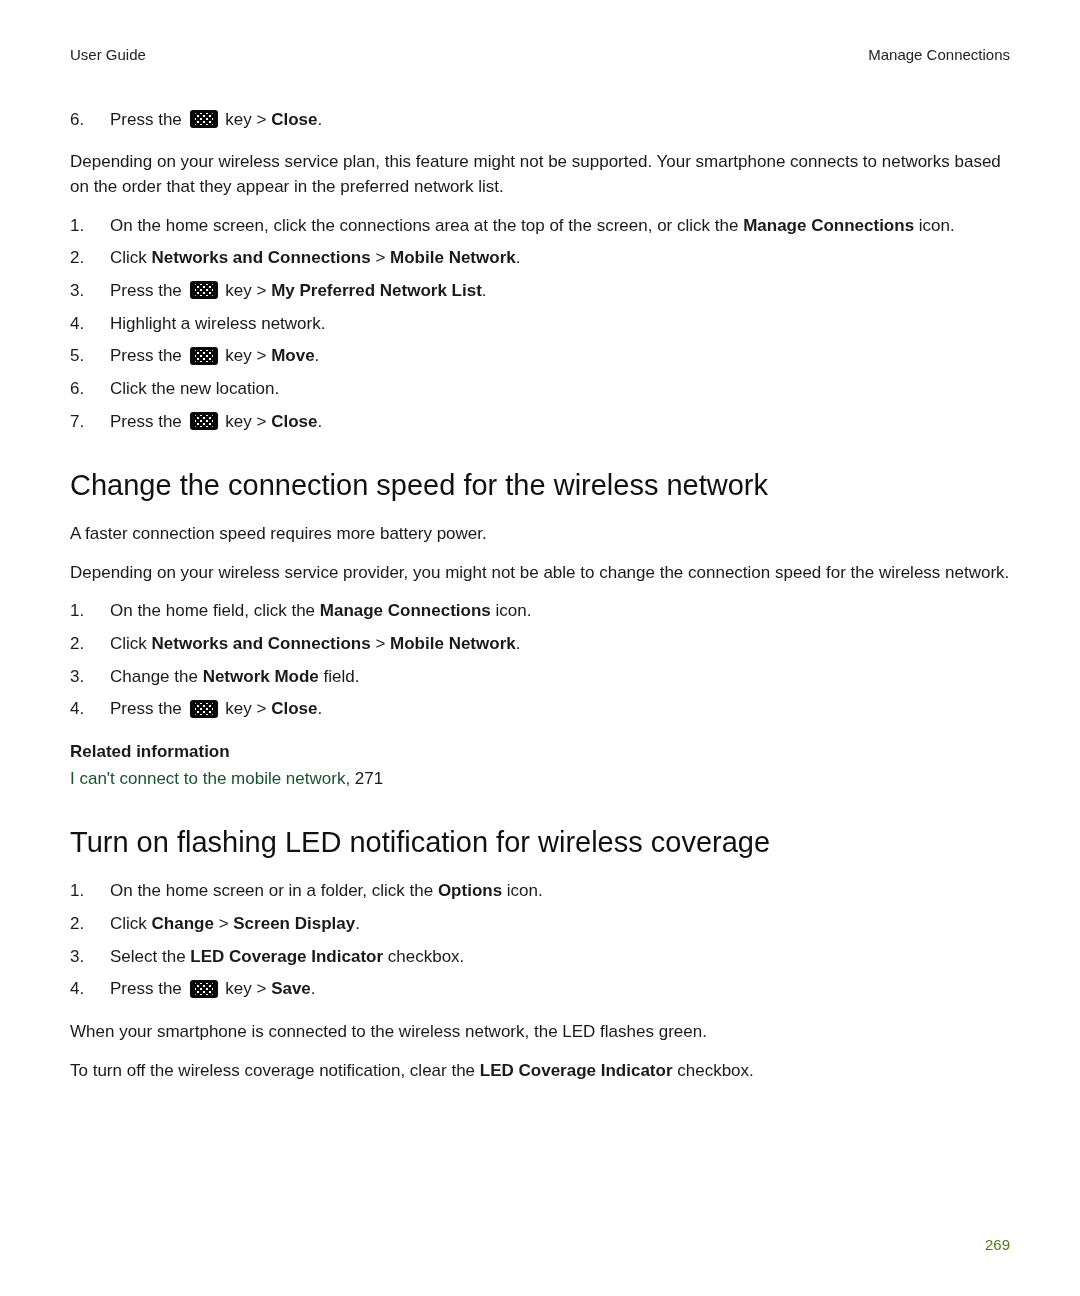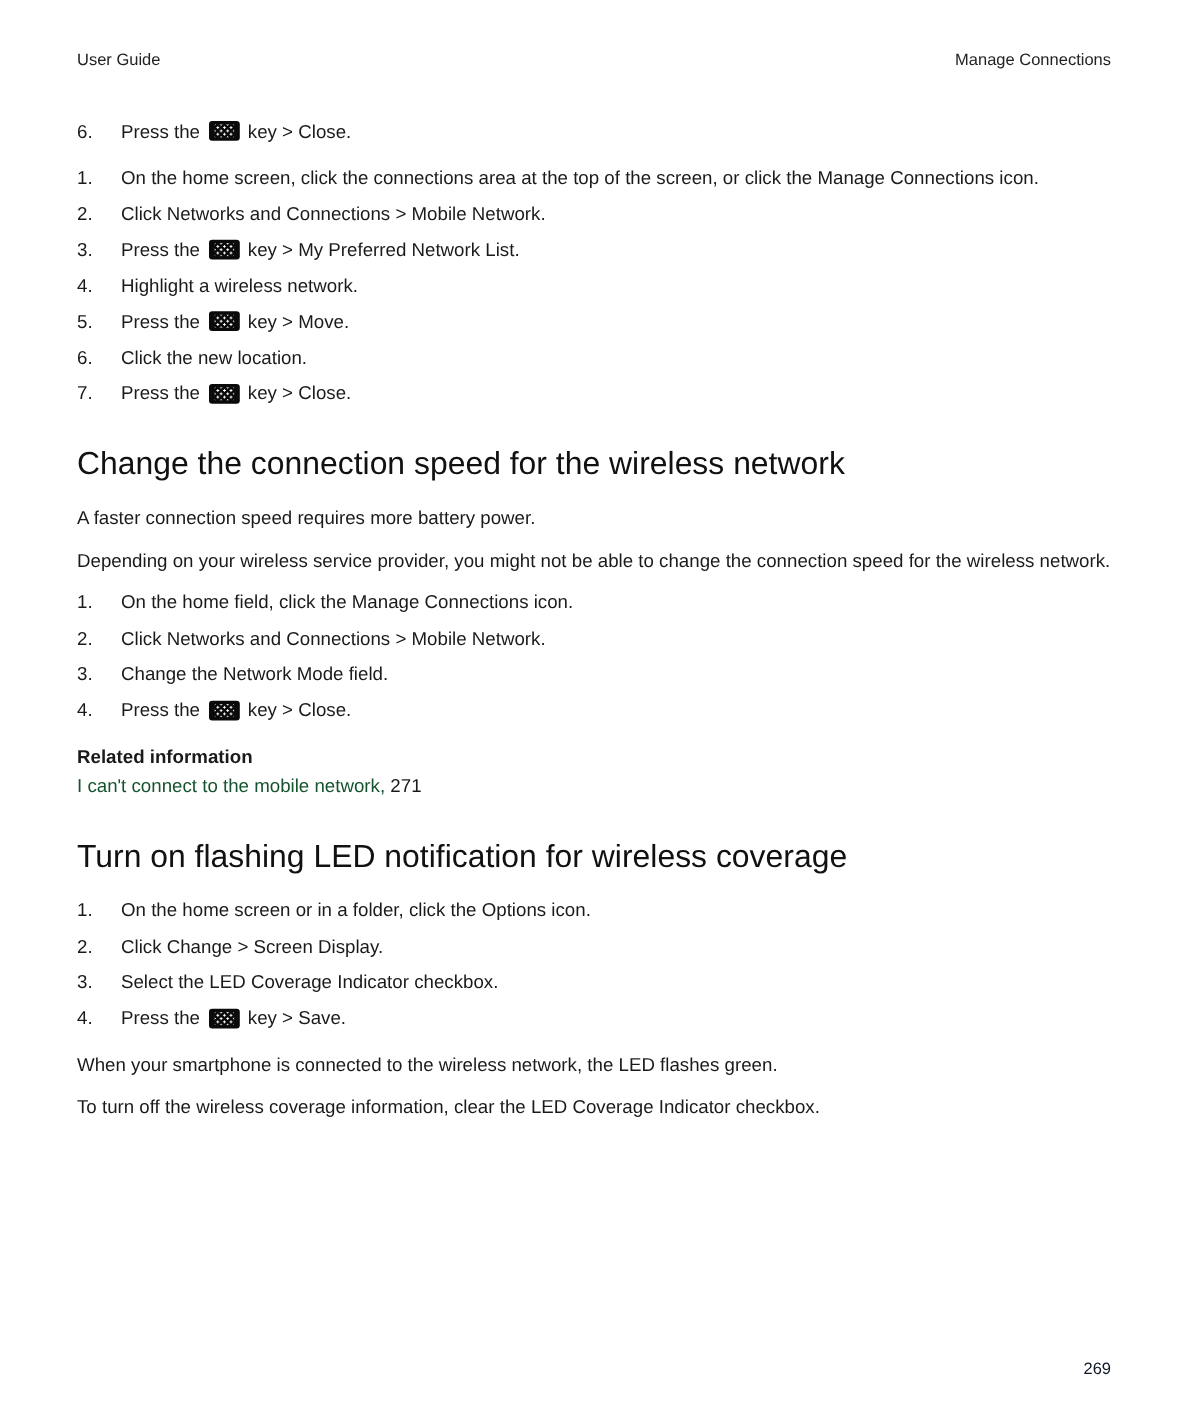--- a/index.html
+++ b/index.html
@@ -47,21 +47,21 @@
     padding-left: 40px;
     margin: 0 0 8px 0;
   }
   ol.steps > li::before {
     content: counter(step) ".";
     position: absolute;
     left: 0;
     top: 0;
   }
   ol.steps.start6 { counter-reset: step 5; }
-  .bold { font-weight: 400; }
+  .bold { font-weight: 700; }
   .bb-icon {
     display: inline-block;
     vertical-align: middle;
     width: 28px;
     height: 18px;
     background: #0a0a0a;
     border-radius: 3px;
     position: relative;
     margin: 0 3px 2px 3px;
   }
@@ -82,21 +82,21 @@
   }
   .link {
     color: #14532d;
     text-decoration: none;
   }
   .page-number {
     position: absolute;
     right: 70px;
     bottom: 40px;
     font-size: 15px;
-    color: #0f172a;
+    color: #4d7c0f;
   }
 </style>
 </head>
 <body>
 
 <div class="page">
 
   <div class="header">
     <span>User Guide</span>
     <span>Manage Connections</span>
@@ -105,20 +105,21 @@
   <ol class="steps start6">
     <li>
       <span>Press the</span>
       <span class="bb-icon"></span>
       <span> key &gt; </span><span class="bold">Close</span><span>.</span>
     </li>
   </ol>
 
 
 
+  <p>Depending on your wireless service plan, this feature might not be supported. Your smartphone connects to networks based on the order that they appear in the preferred network list.</p>
 
   <ol class="steps">
     <li>
       <span>On the home screen, click the connections area at the top of the screen, or click the </span><span class="bold">Manage Connections</span><span> icon.</span>
     </li>
     <li>
       <span>Click </span><span class="bold">Networks and Connections</span><span> &gt; </span><span class="bold">Mobile Network</span><span>.</span>
     </li>
     <li>
       <span>Press the</span>
@@ -181,17 +182,17 @@
     </li>
     <li>
       <span>Press the</span>
       <span class="bb-icon"></span>
       <span> key &gt; </span><span class="bold">Save</span><span>.</span>
     </li>
   </ol>
 
   <p>When your smartphone is connected to the wireless network, the LED flashes green.</p>
   <p>
-    <span>To turn off the wireless coverage information, clear the </span><span class="bold">LED Coverage Indicator</span><span> checkbox.</span>
+    <span>To turn off the wireless coverage notification, clear the </span><span class="bold">LED Coverage Indicator</span><span> checkbox.</span>
   </p>
 
   <div class="page-number">269</div>
 </div>
 
 </body></html>

